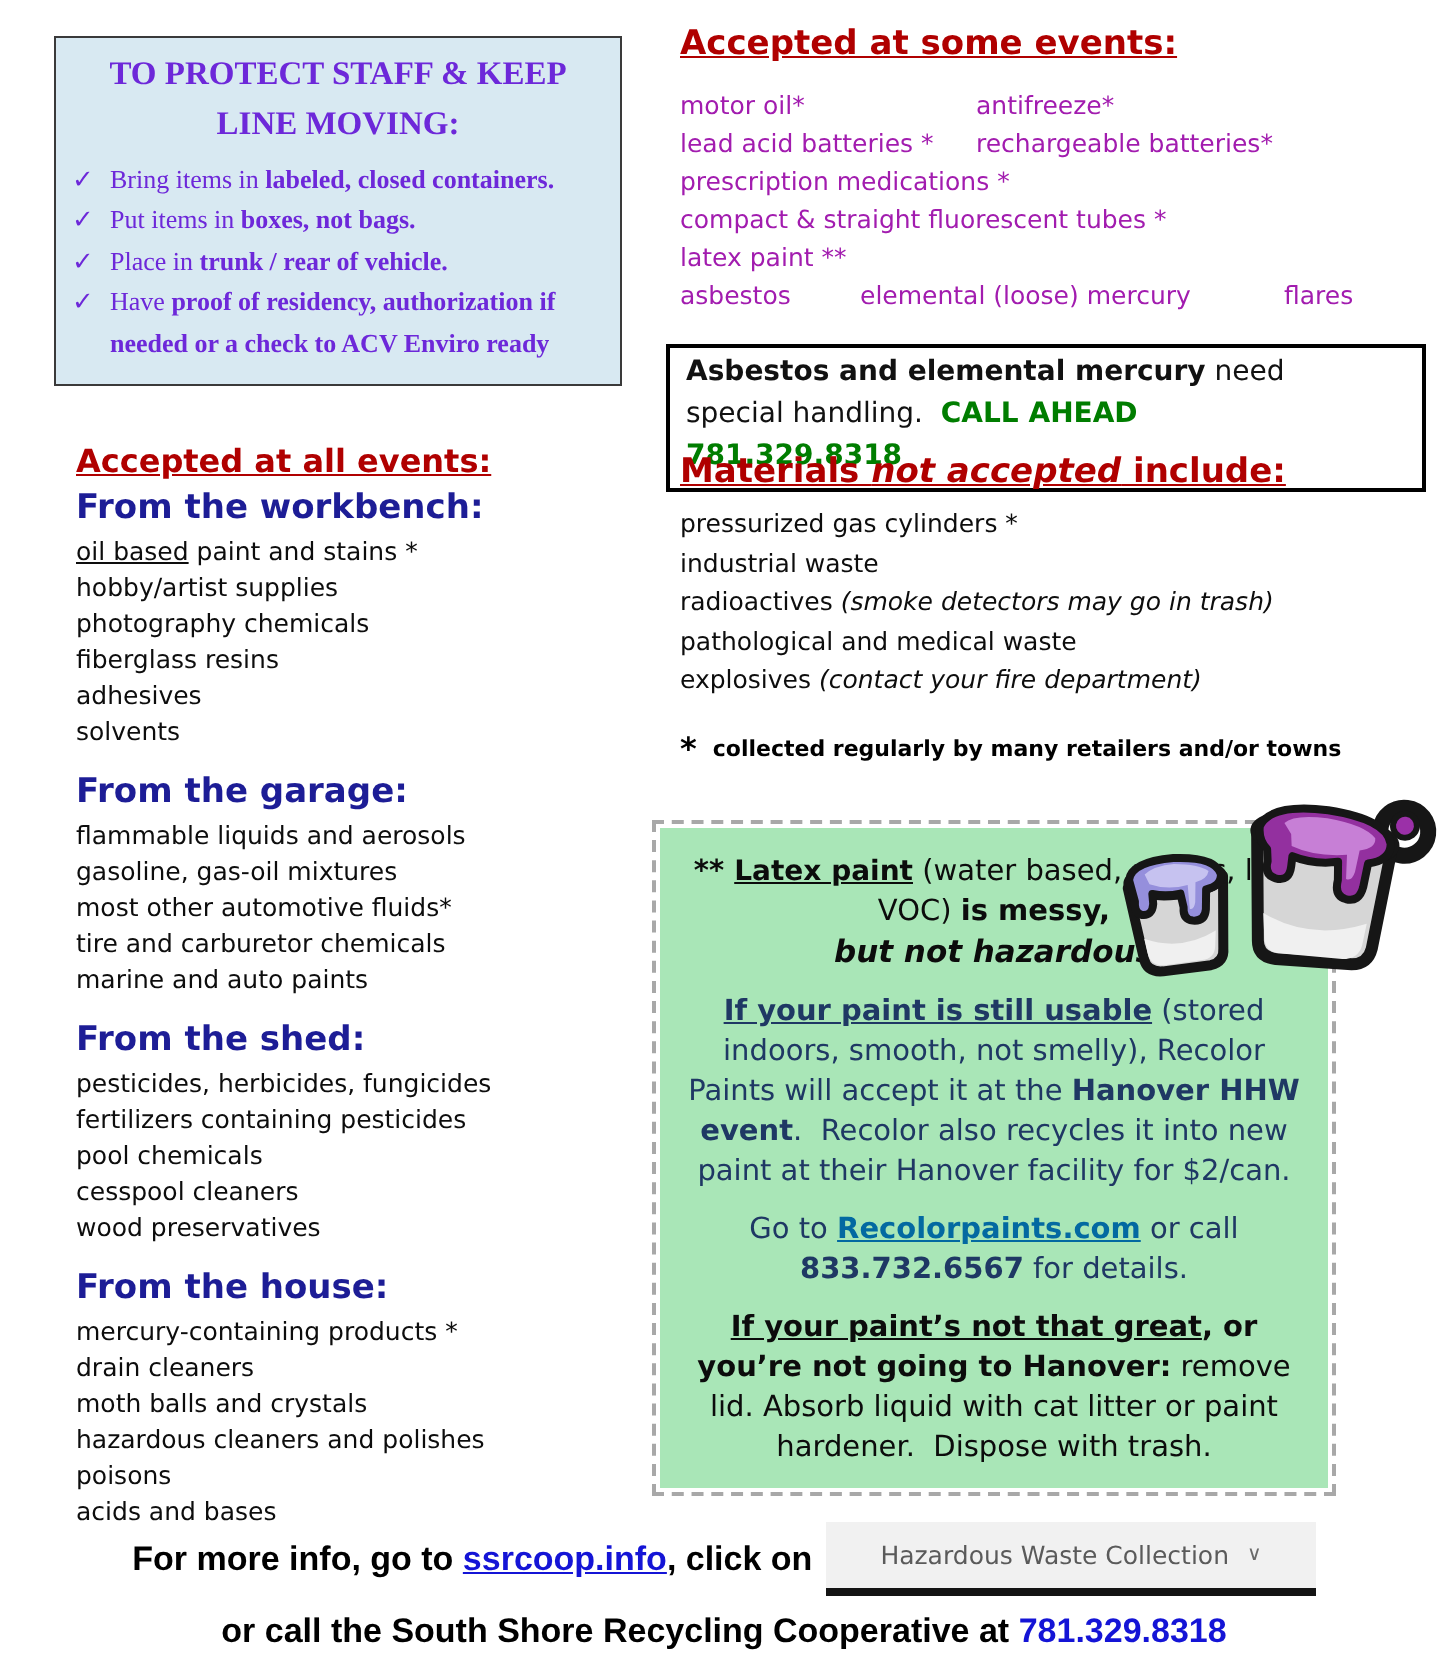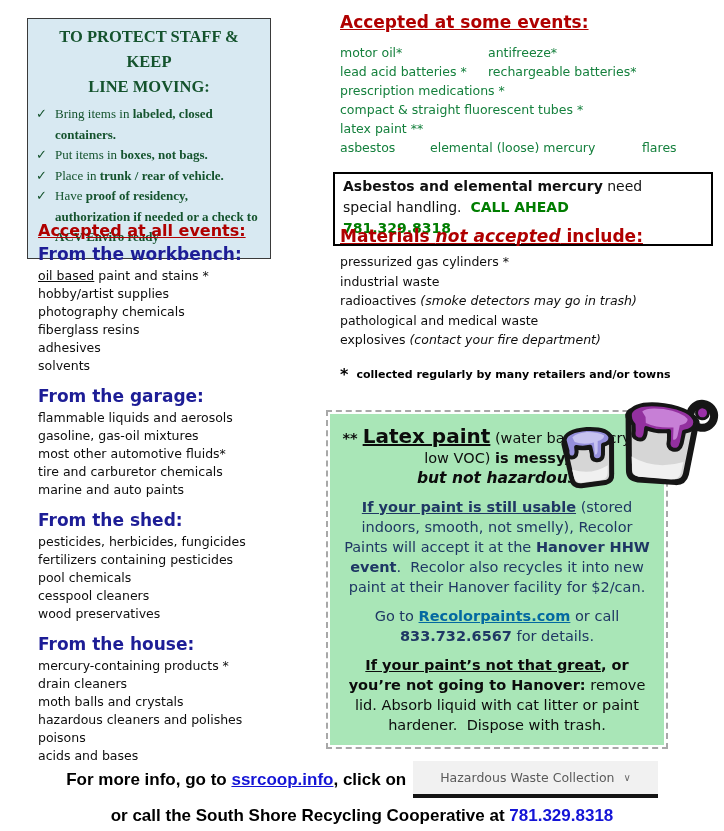--- a/index.html
+++ b/index.html
@@ -3,23 +3,23 @@
 <meta charset="utf-8">
 <style>
   html,body { margin:0; padding:0; background:#fff; }
   .page {
     position:relative; width:724px; height:831px; background:#ffffff;
     font-family:"DejaVu Sans", sans-serif; color:#111; overflow:hidden;
   }
 
   
   .protect-box {
-    position:absolute; left:27px; top:18px; width:244px; box-sizing:border-box;
+    position:absolute; left:27px; top:18px; width:284px; box-sizing:border-box;
     background:#d8e9f2; border:1px solid #3a3a3a; padding:6px 8px 10px 8px;
-    font-family:"Liberation Serif", serif; color:#14532d;
+    font-family:"Liberation Serif", serif; color:#6d28d9;
   }
   .pb-title { text-align:center; font-weight:bold; font-size:16.5px; line-height:1.5; margin-bottom:5px; }
   .pb-list { list-style:none; margin:0; padding:0; font-size:13px; line-height:1.58; }
   .pb-list li { display:flex; gap:5px; }
   .pb-check { flex:0 0 14px; }
   .pb-list b { font-weight:bold; }
 
   
   .red-h {
     margin:0; font-size:16px; font-weight:bold; color:#b00000;
@@ -29,21 +29,21 @@
   .blue-h.first { margin-top:5px; }
 
   
   .left-col { position:absolute; left:38px; top:221px; width:300px; }
   .plain { list-style:none; margin:0; padding:0; font-size:12.5px; line-height:18px; color:#0d0d0d; }
   .useg { text-decoration:underline; }
 
   
   .right-col { position:absolute; left:340px; top:12px; width:378px; }
   .right-col .red-h { font-size:17px; }
-  .some-rows { margin-top:11px; font-size:12.5px; line-height:19px; color:#15803d; }
+  .some-rows { margin-top:11px; font-size:12.5px; line-height:19px; color:#a21caf; }
   .cols { display:flex; }
   .c1 { width:148px; }
   .r6a { width:90px; }
   .r6b { width:212px; }
 
   
   .asb-box {
     position:absolute; left:333px; top:172px; width:380px; box-sizing:border-box;
     border:2px solid #000; padding:2px 23px 5px 8px;
     font-size:14px; line-height:21px; white-space:pre-wrap; color:#111;
@@ -64,21 +64,21 @@
   
   .latex-box {
     position:absolute; left:330px; top:414px; width:334px; box-sizing:border-box;
     background:#a9e6b7; outline:2px dashed #a8a8a8; outline-offset:2px;
     padding:12px 8px 10px 8px; text-align:center;
     font-size:14.5px; line-height:20px; color:#0c0c0c;
   }
   .latex-box p { margin:0 0 9px 0; white-space:pre-wrap; }
   .latex-box p:last-child { margin-bottom:0; }
   .lb-stars { font-weight:bold; }
-  .lb-title { font-size:20px; font-weight:bold; text-decoration:underline; }
+  .lb-title { font-size:14px; font-weight:bold; text-decoration:underline; }
   .lb-b { font-weight:bold; }
   .lb-bi { font-weight:bold; font-style:italic; font-size:15.5px; }
   .lb-bu { font-weight:bold; text-decoration:underline; }
   .navy { color:#1f3864; }
   .lb-link { color:#0369a1; font-weight:bold; text-decoration:underline; cursor:pointer; }
 
   .paint-cans { position:absolute; left:543px; top:384px; width:180px; height:110px; }
 
   
   .footer-1 {

